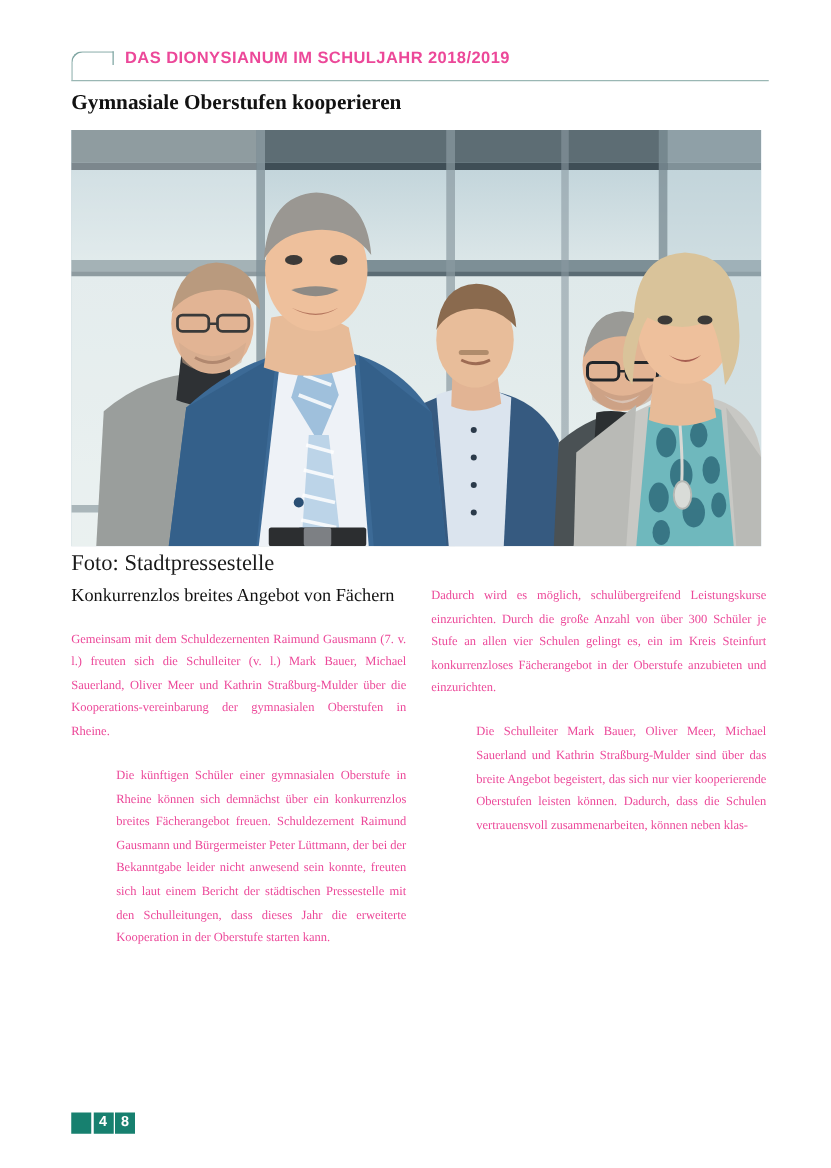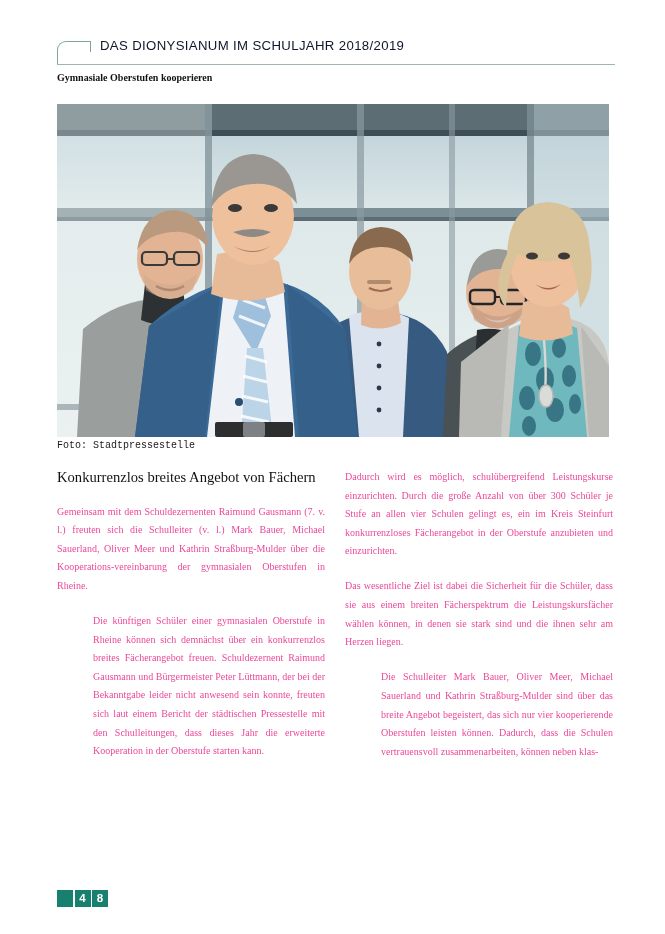--- a/index.html
+++ b/index.html
@@ -46,65 +46,65 @@
     top: 3px;
     width: 1.4px;
     height: 11px;
     background: #7fa5a2;
   }
   .runhead-title {
     position: absolute;
     left: 43px;
     top: 0px;
     font-family: "Liberation Sans", sans-serif;
-    font-weight: normal;
+    font-weight: bold;
     font-size: 13.2px;
     letter-spacing: 0.35px;
-    color: #0f172a;
+    color: #ec4899;
     white-space: nowrap;
   }
   .runhead-rule {
     position: absolute;
     left: 0px;
     top: 26px;
     width: 558px;
     height: 1.4px;
     background: #9ab7b4;
   }
 
   
   .article-heading {
     position: absolute;
     left: 57px;
     top: 72px;
     width: 558px;
     font-family: "Liberation Serif", serif;
     font-weight: bold;
-    font-size: 10px;
+    font-size: 17px;
     color: #121212;
   }
 
   
   .photo {
     position: absolute;
     left: 57px;
     top: 104px;
     width: 552px;
     height: 333px;
     overflow: hidden;
     background: #c9d7dd;
   }
   .photo svg { display: block; width: 100%; height: 100%; }
 
   .photo-caption {
     position: absolute;
     left: 57px;
     top: 440px;
-    font-family: Liberation Mono, monospace;
-    font-size: 10px;
+    font-family: Liberation Serif, serif;
+    font-size: 18px;
     color: #1a1a1a;
   }
 
   
   .col {
     position: absolute;
     top: 468px;
     width: 268px;
   }
   .col-left  { left: 57px; }
@@ -296,21 +296,20 @@
   <div class="photo-caption">Foto: Stadtpressestelle</div>
 
   <div class="col col-left">
     <div class="col-heading">Konkurrenzlos breites Angebot von Fächern</div>
     <p class="para">Gemeinsam mit dem Schuldezernenten Raimund Gausmann (7. v. l.) freuten sich die Schulleiter (v. l.) Mark Bauer, Michael Sauerland, Oliver Meer und Kathrin Straßburg-Mulder über die Kooperations-vereinbarung der gymnasialen Oberstufen in Rheine.</p>
     <p class="para">Die künftigen Schüler einer gymnasialen Oberstufe in Rheine können sich demnächst über ein konkurrenzlos breites Fächerangebot freuen. Schuldezernent Raimund Gausmann und Bürgermeister Peter Lüttmann, der bei der Bekanntgabe leider nicht anwesend sein konnte, freuten sich laut einem Bericht der städtischen Pressestelle mit den Schulleitungen, dass dieses Jahr die erweiterte Kooperation in der Oberstufe starten kann.</p>
   </div>
 
   <div class="col col-right">
     <p class="para">Dadurch wird es möglich, schulübergreifend Leistungskurse einzurichten. Durch die große Anzahl von über 300 Schüler je Stufe an allen vier Schulen gelingt es, ein im Kreis Steinfurt konkurrenzloses Fächerangebot in der Oberstufe anzubieten und einzurichten.</p>
-    <p class="para">Das wesentliche Ziel ist dabei die Sicherheit für die Schüler, dass sie aus einem breiten Fächerspektrum die Leistungskursfächer wählen können, in denen sie stark sind und die ihnen sehr am Herzen liegen.</p>
     <p class="para">Die Schulleiter Mark Bauer, Oliver Meer, Michael Sauerland und Kathrin Straßburg-Mulder sind über das breite Angebot begeistert, das sich nur vier kooperierende Oberstufen leisten können. Dadurch, dass die Schulen vertrauensvoll zusammenarbeiten, können neben klas-</p>
   </div>
 
   <div class="folio">
     <div class="folio-box"></div>
     <div class="folio-box">4</div>
     <div class="folio-box">8</div>
   </div>
 
 </div>

